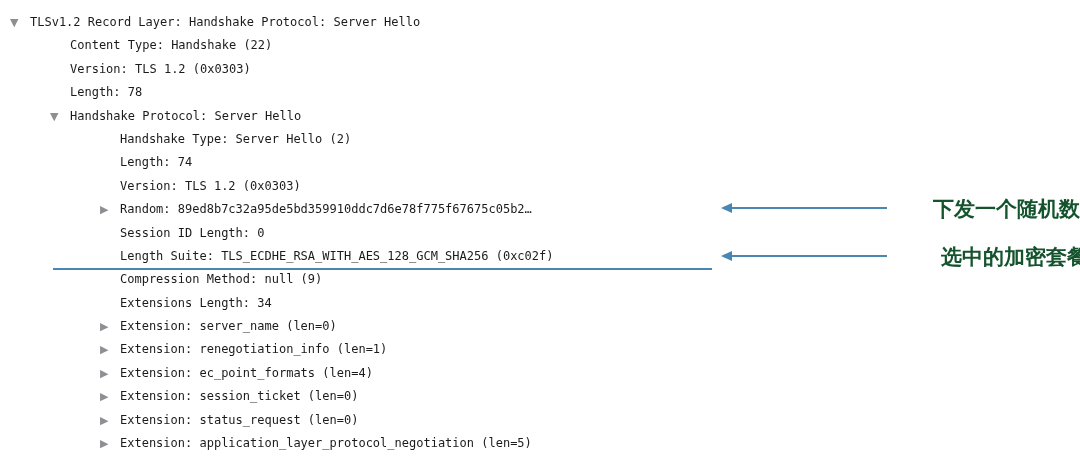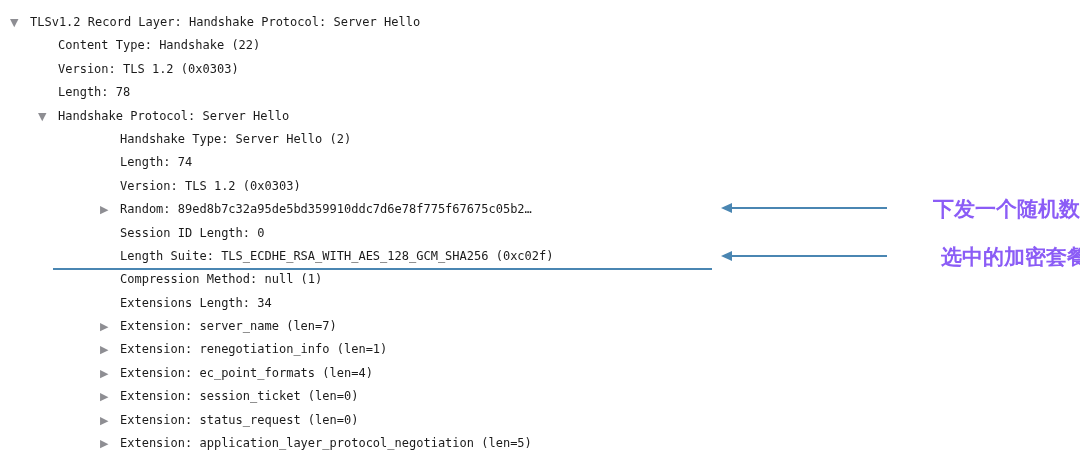--- a/index.html
+++ b/index.html
@@ -37,21 +37,21 @@
     font-family: "DejaVu Sans", sans-serif;
     padding-left: 2px;
     box-sizing: border-box;
   }
   .row .txt {
     font-size: 12px;
     color: var(--text-color, #1b1b1b);
     letter-spacing: 0px;
   }
   .lvl0 { padding-left: 8px; }
-  .lvl1 { padding-left: 36px; align-items: flex-end; }
+  .lvl1 { padding-left: 48px; align-items: flex-end; }
   .lvl2 { padding-left: 98px; }
 
   
   .cipher-underline {
     position: absolute;
     left: 53px;
     top: 268px;
     width: 659px;
     height: 2px;
     background: var(--accent-blue, #4a86b2);
@@ -83,21 +83,21 @@
   }
   .arrow-random { left: 721px; top: 203px; }
   .arrow-cipher { left: 721px; top: 251px; }
 
   .ann-label {
     position: absolute;
     left: 933px;
     font-size: 21px;
     line-height: 24px;
     font-weight: 600;
-    color: #8b5cf6;
+    color: #14532d;
     font-family: "Liberation Sans", "DejaVu Sans", sans-serif;
     white-space: nowrap;
   }
   .label-random { top: 197px; }
   .label-cipher { top: 245px; margin-left: 8px; }
 </style>
 </head>
 <body style="--accent-blue: #4a86b2; --expander-gray: #8e8e93; --text-color: #1b1b1b;">
 
 <div class="tree" id="tree-root">
@@ -140,29 +140,29 @@
     <div class="row lvl2">
       <span class="exp"></span>
       <span class="txt">Session ID Length: 0</span>
     </div>
     <div class="row lvl2">
       <span class="exp"></span>
       <span class="txt">Length Suite: TLS_ECDHE_RSA_WITH_AES_128_GCM_SHA256 (0xc02f)</span>
     </div>
     <div class="row lvl2">
       <span class="exp"></span>
-      <span class="txt">Compression Method: null (1)</span>
+      <span class="txt">Compression Method: null (9)</span>
     </div>
     <div class="row lvl2">
       <span class="exp"></span>
       <span class="txt">Extensions Length: 34</span>
     </div>
     <div class="row lvl2">
       <span class="exp">▶</span>
-      <span class="txt">Extension: server_name (len=7)</span>
+      <span class="txt">Extension: server_name (len=0)</span>
     </div>
     <div class="row lvl2">
       <span class="exp">▶</span>
       <span class="txt">Extension: renegotiation_info (len=1)</span>
     </div>
     <div class="row lvl2">
       <span class="exp">▶</span>
       <span class="txt">Extension: ec_point_formats (len=4)</span>
     </div>
     <div class="row lvl2">

